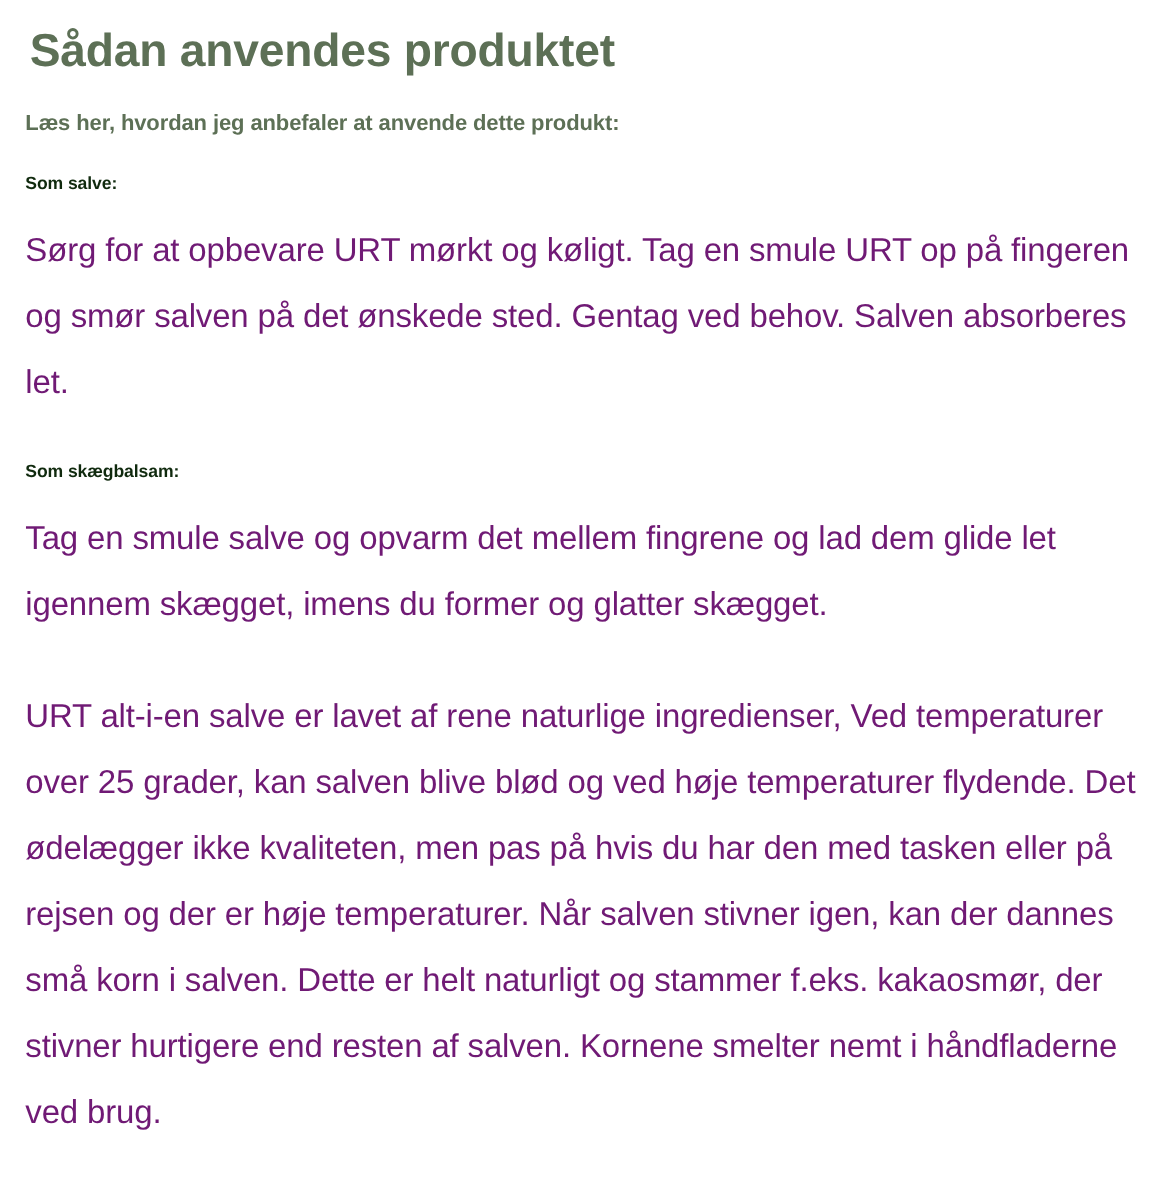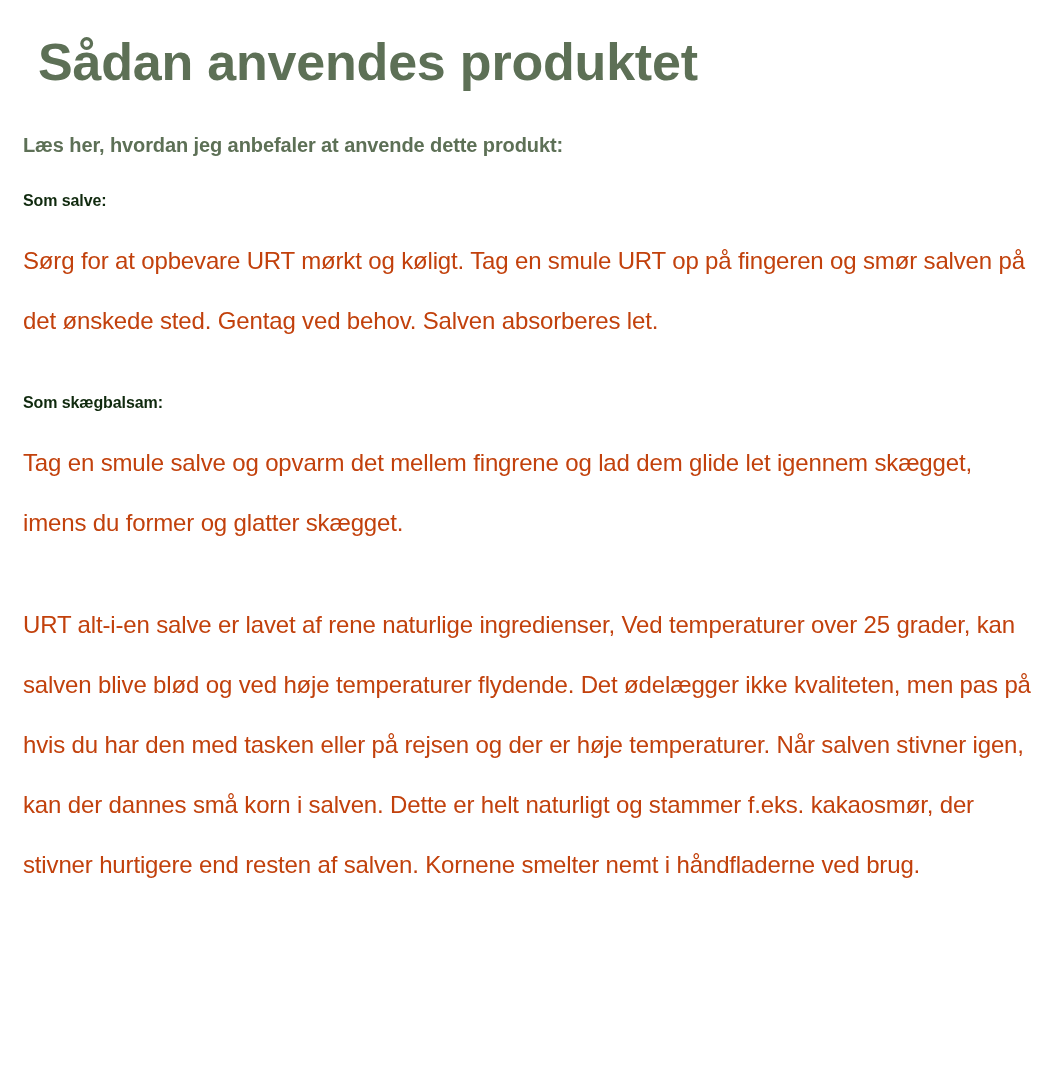--- a/index.html
+++ b/index.html
@@ -19,25 +19,25 @@
 
   .page {
     width: 1058px;
     box-sizing: border-box;
     padding: 0 23px 0 23px;
     background: #ffffff;
   }
 
   .section-title {
     color: #5d7056;
-    font-size: 52px;
+    font-size: 42px;
     font-weight: 700;
     line-height: 1.12;
     letter-spacing: -0.2px;
-    margin: 15px;
+    margin: 4px;
     padding-top: 18px;
   }
 
   .section-subtitle {
     color: #5d7056;
     font-size: 20px;
     font-weight: 700;
     line-height: 1.25;
     letter-spacing: -0.1px;
     margin: 0;
@@ -51,22 +51,22 @@
   .block-heading {
     color: #102a0e;
     font-size: 16px;
     font-weight: 700;
     line-height: 1.3;
     letter-spacing: -0.1px;
     margin: 0;
   }
 
   .body-text {
-    color: #c2410c;
-    font-size: 24px;
+    color: #701a75;
+    font-size: 30px;
     font-weight: 400;
     line-height: 60px;
     letter-spacing: -0.15px;
     margin: 0;
     max-width: 1014px;
   }
 
   .block-heading + .body-text {
     margin-top: 19px;
   }

